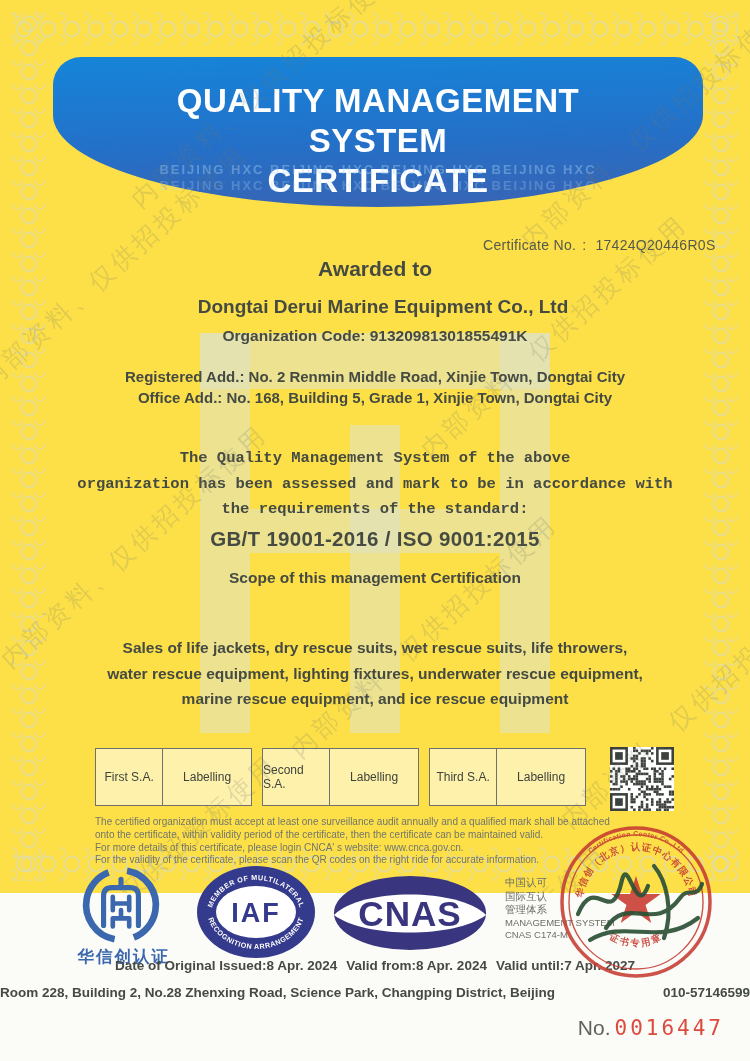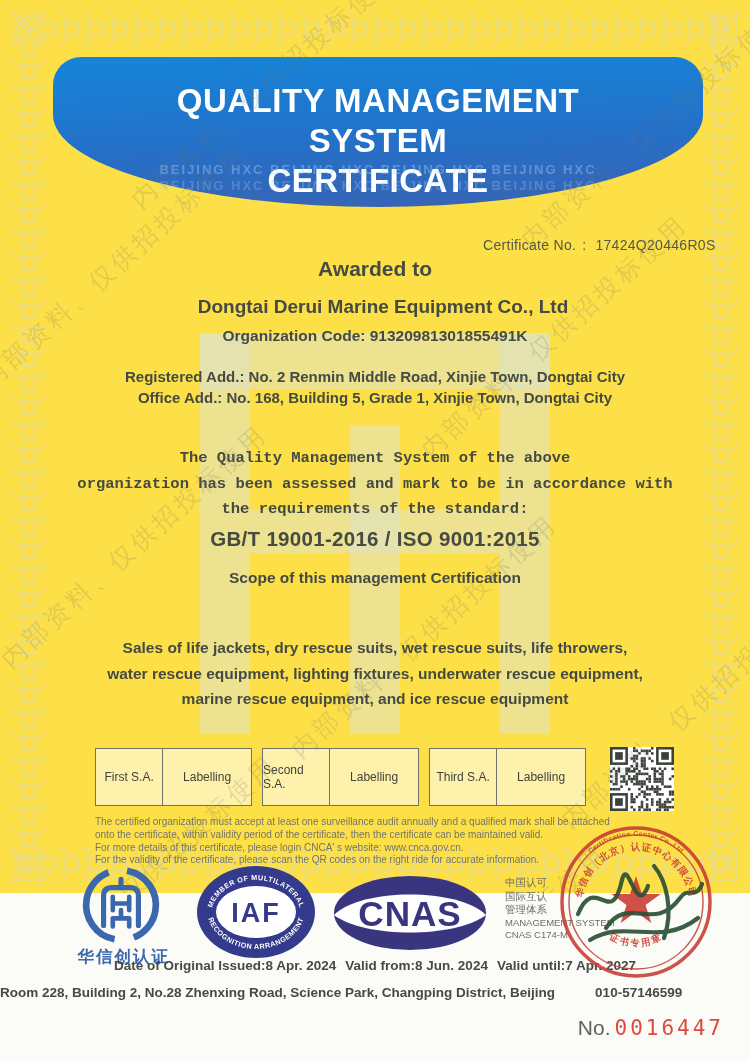--- a/index.html
+++ b/index.html
@@ -82,21 +82,21 @@
     color:#3a67ae;font-weight:700;font-size:16.5px;letter-spacing:2px;}
   .iaf{position:absolute;left:196px;top:865px;z-index:3;}
   .cnas{position:absolute;left:332px;top:874px;z-index:3;}
   .accr{position:absolute;left:505px;top:876px;z-index:3;color:#6b6e66;}
   .accr .cn{font-size:10.5px;line-height:13.5px;}
   .accr .en{font-size:9.5px;line-height:12.5px;}
 
   .seal{position:absolute;left:556px;top:822px;z-index:5;}
 
   .dates{top:958px;font-size:13.5px;font-weight:700;display:flex;justify-content:center;gap:9px;}
-  .footer-addr{top:985px;font-size:13.5px;font-weight:700;display:flex;justify-content:flex-start;gap:40px;}
+  .footer-addr{top:985px;font-size:13.5px;font-weight:700;display:flex;justify-content:space-between;gap:40px;}
 
   .serial{position:absolute;right:26px;top:1016px;z-index:7;white-space:nowrap;
     font-family:"DejaVu Sans Mono",monospace;font-size:21px;}
   .serial .pre{color:#5f615a;font-family:"Liberation Sans",sans-serif;font-weight:400;margin-right:4px;}
   .serial .num{color:#dd4a3e;letter-spacing:3px;text-align:right;}
 </style>
 </head>
 <body>
 
 <div class="page">
@@ -437,21 +437,21 @@
     <g fill="none" stroke="#2c5136" stroke-width="4.2" stroke-linecap="round" opacity=".92">
       <path d="M22,92 C40,50 55,108 66,58 C72,34 80,96 92,64"></path>
       <path d="M50,106 C72,72 98,112 124,76 C132,64 140,78 146,62"></path>
       <path d="M34,118 C70,96 104,126 142,96"></path>
       <path d="M98,44 C110,58 118,88 108,116"></path>
     </g>
   </svg>
 
   <div class="ctr dates">
     <span>Date of Original Issued:8 Apr. 2024</span>
-    <span>Valid from:8 Jun. 2024</span>
+    <span>Valid from:8 Apr. 2024</span>
     <span>Valid until:7 Apr. 2027</span>
   </div>
 
   <div class="ctr footer-addr">
     <span>Room 228, Building 2, No.28 Zhenxing Road, Science Park, Changping District, Beijing</span>
     <span>010-57146599</span>
   </div>
 
   <div class="serial">
     <span class="pre">No.</span><span class="num">0016447</span>

